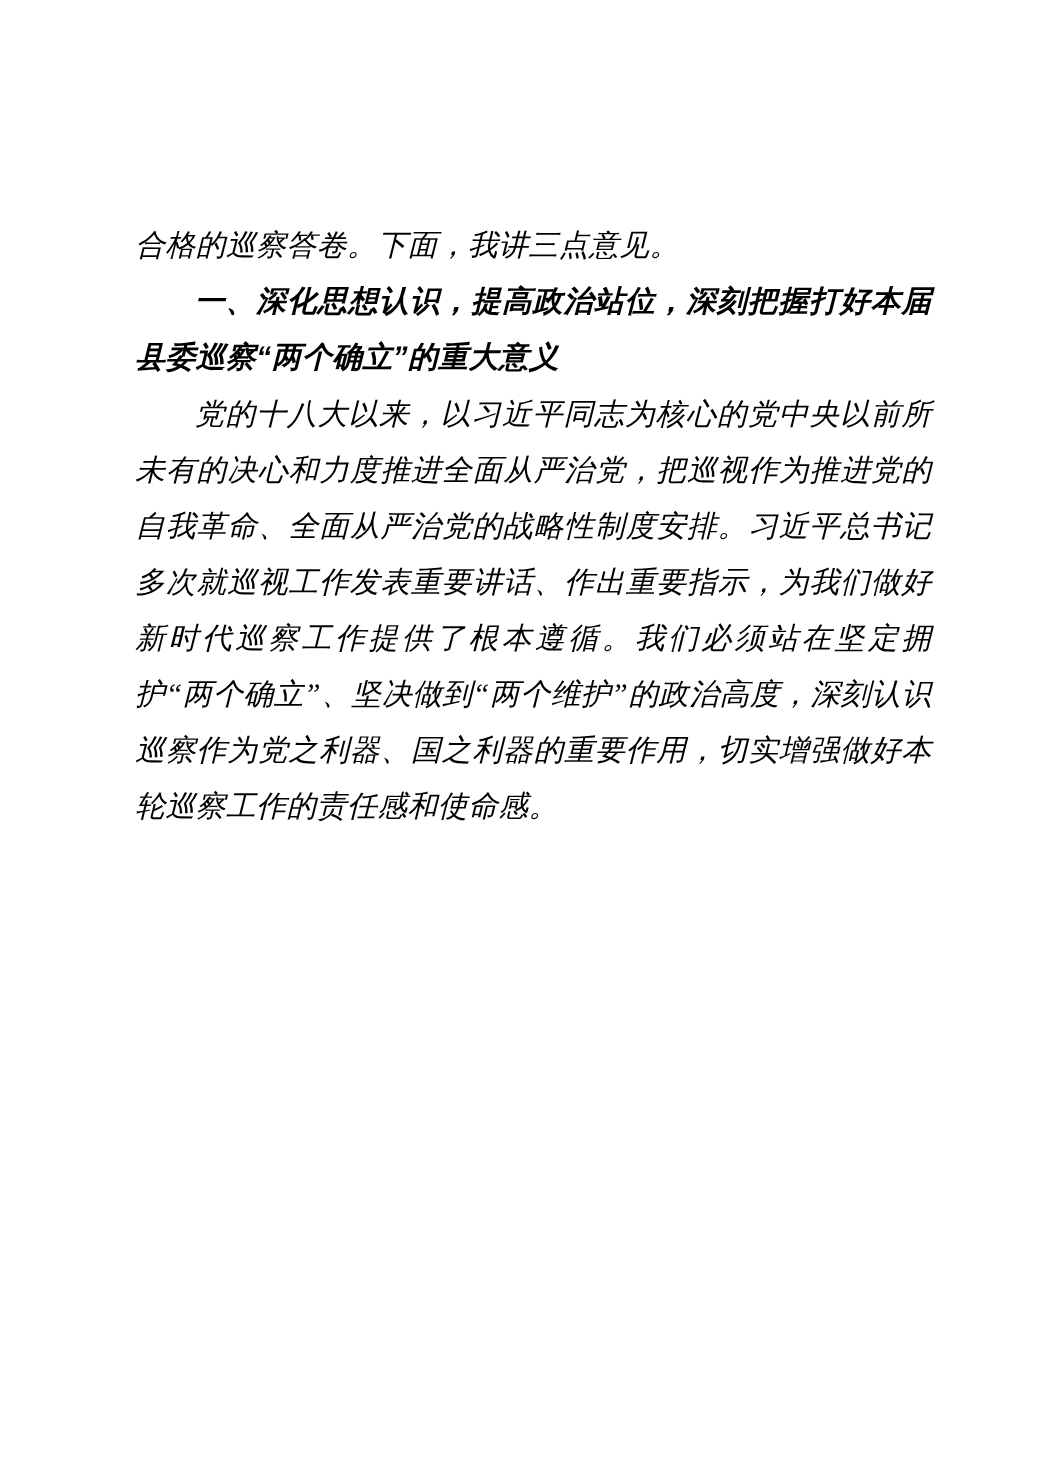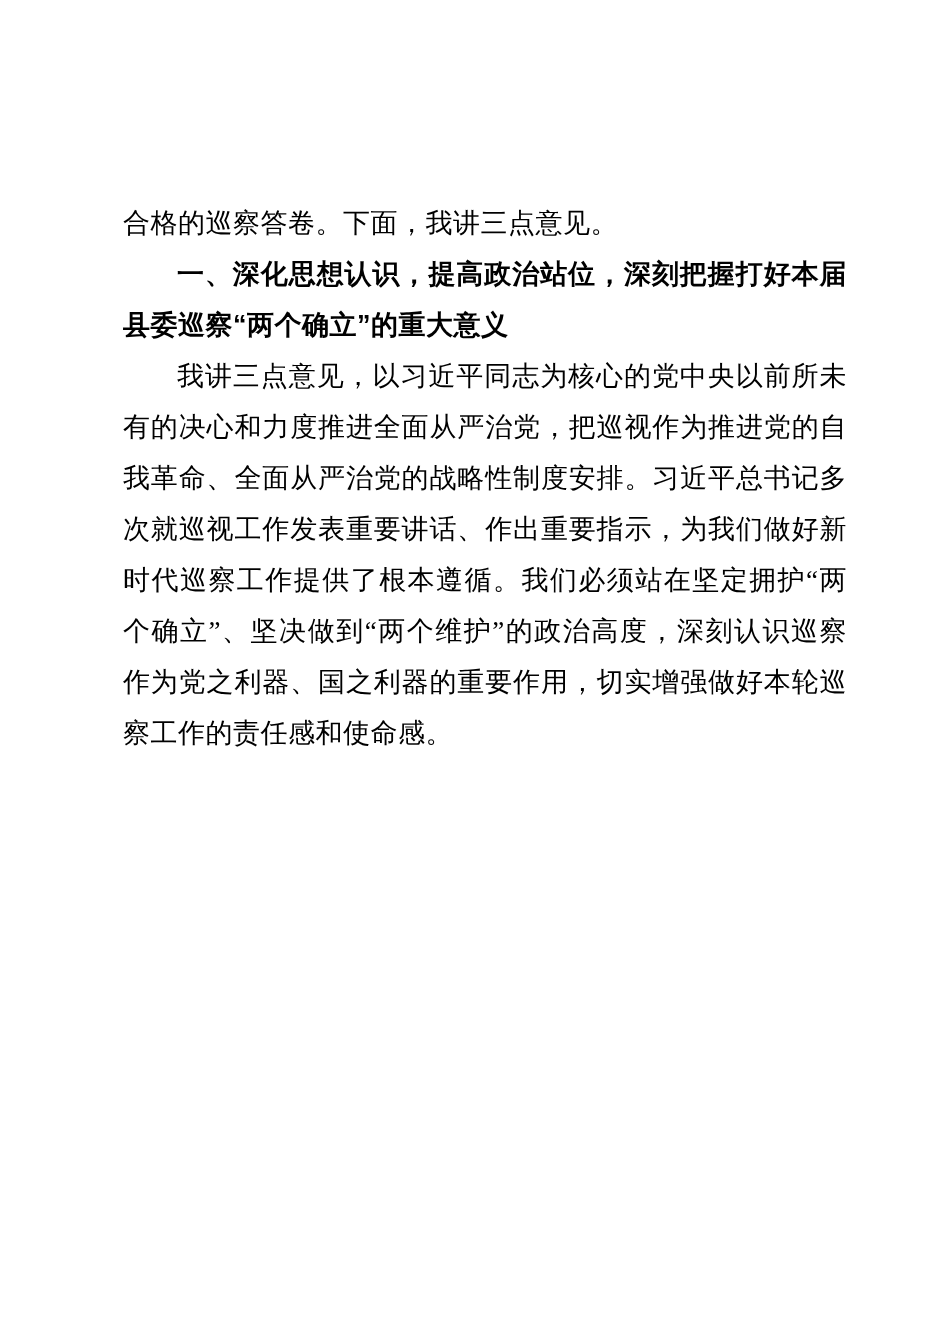--- a/index.html
+++ b/index.html
@@ -14,20 +14,21 @@
   }
   .page {
     position: relative;
     width: 950px;
     height: 1344px;
     box-sizing: border-box;
     background: #ffffff;
     color: #000000;
     padding: 198px 103px 0 123px;
     overflow: hidden;
+    font-style: italic;
   }
   .page p {
     margin: 0;
     font-size: 27px;
     line-height: 51px;
     text-align: justify;
     letter-spacing: 0.5px;
     word-break: break-all;
     overflow-wrap: anywhere;
   }
@@ -38,14 +39,14 @@
     font-weight: 700;
     font-family: "Liberation Sans", "DejaVu Sans", sans-serif;
   }
 </style>
 </head>
 <body>
 
 <div class="page">
   <p class="body-text">合格的巡察答卷。下面，我讲三点意见。</p>
   <p class="heading indent">一、深化思想认识，提高政治站位，深刻把握打好本届县委巡察“两个确立”的重大意义</p>
-  <p class="body-text indent">我讲三点意见，以习近平同志为核心的党中央以前所未有的决心和力度推进全面从严治党，把巡视作为推进党的自我革命、全面从严治党的战略性制度安排。习近平总书记多次就巡视工作发表重要讲话、作出重要指示，为我们做好新时代巡察工作提供了根本遵循。我们必须站在坚定拥护“两个确立”、坚决做到“两个维护”的政治高度，深刻认识巡察作为党之利器、国之利器的重要作用，切实增强做好本轮巡察工作的责任感和使命感。</p>
+  <p class="body-text indent">党的十八大以来，以习近平同志为核心的党中央以前所未有的决心和力度推进全面从严治党，把巡视作为推进党的自我革命、全面从严治党的战略性制度安排。习近平总书记多次就巡视工作发表重要讲话、作出重要指示，为我们做好新时代巡察工作提供了根本遵循。我们必须站在坚定拥护“两个确立”、坚决做到“两个维护”的政治高度，深刻认识巡察作为党之利器、国之利器的重要作用，切实增强做好本轮巡察工作的责任感和使命感。</p>
 </div>
 
 </body></html>

